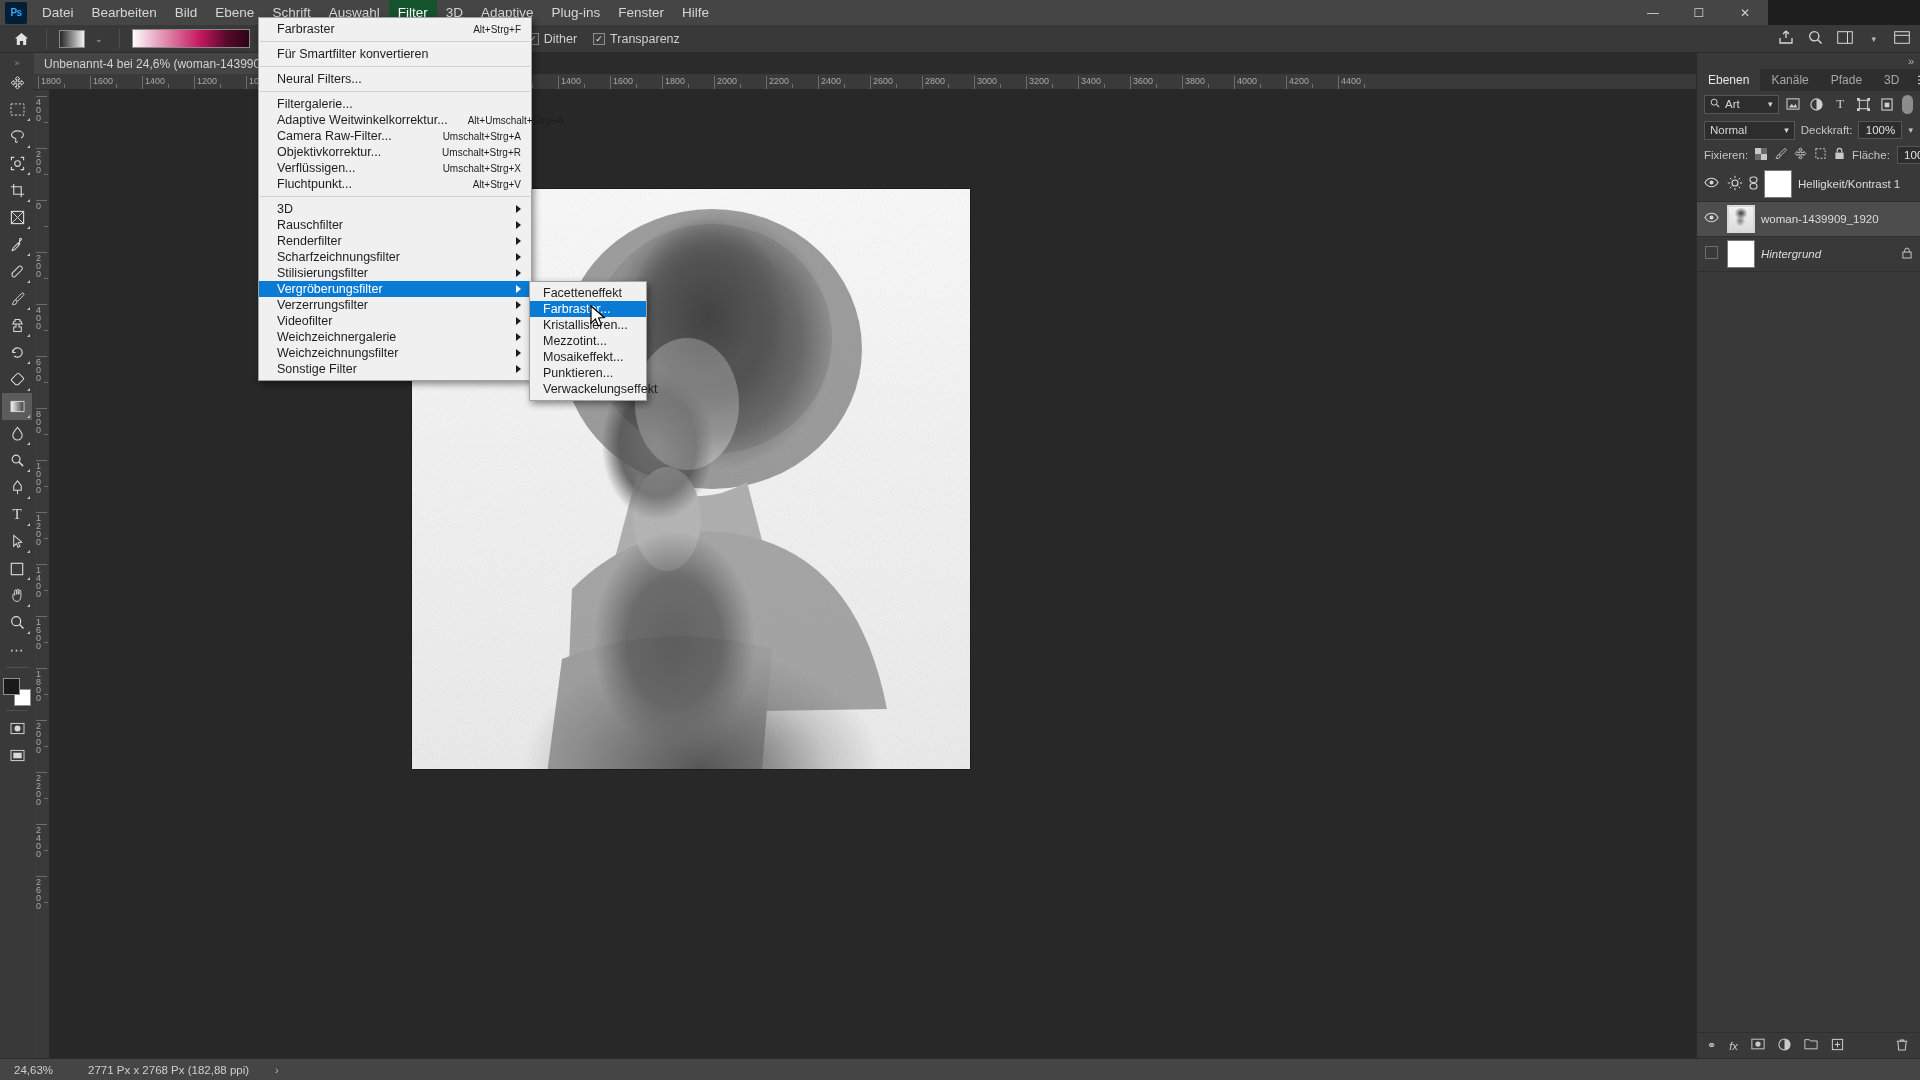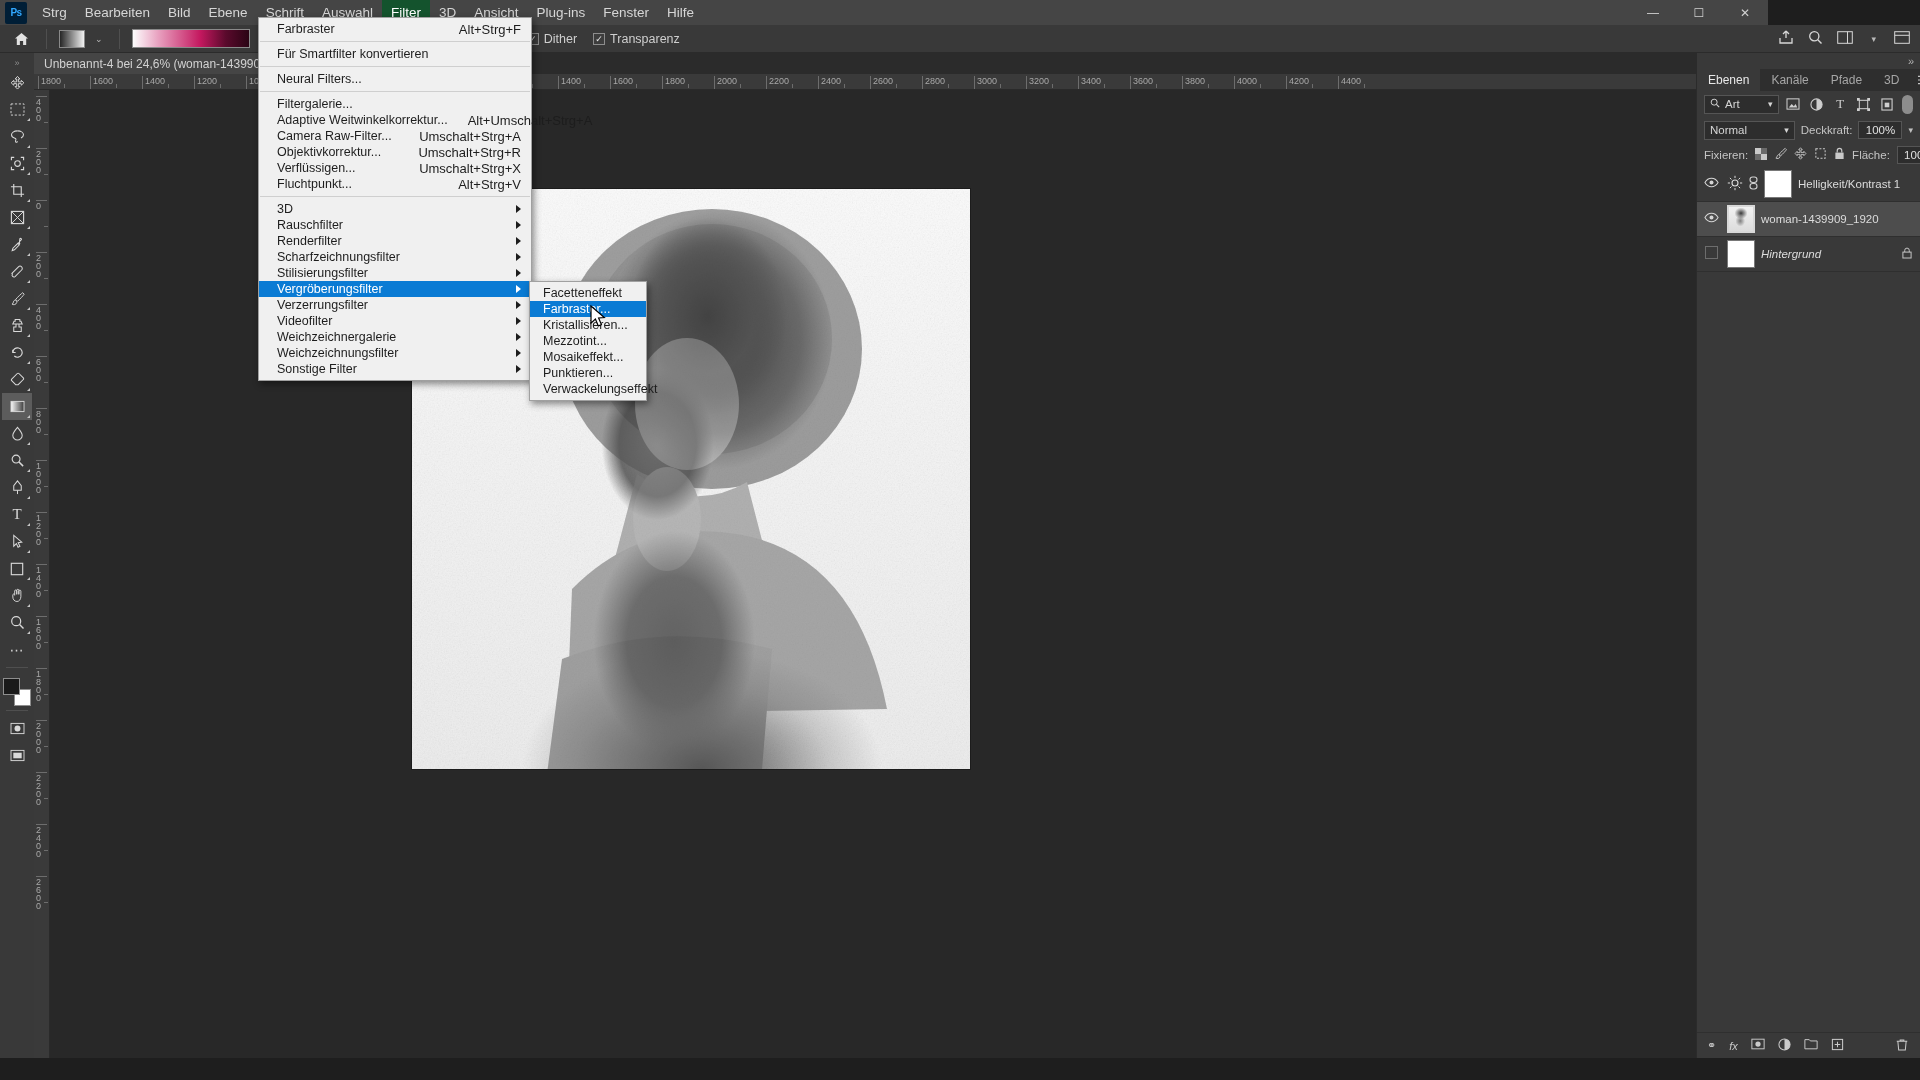--- a/index.html
+++ b/index.html
@@ -191,21 +191,21 @@
   
   .dropmenu{
     position:absolute;top:17px;left:258px;width:274px;background:#f0f0f0;
     border:1px solid #a0a0a0;box-shadow:2px 3px 7px rgba(0,0,0,.45);
     padding:3px 0;z-index:60;
   }
   .dmi{
     position:relative;display:flex;align-items:center;height:16px;
     padding:0 10px 0 18px;font-size:12.5px;color:#1d1d1d;white-space:nowrap;
   }
-  .dmi .sc{margin-left:auto;padding-left:20px;color:#1d1d1d;font-size:13px;}
+  .dmi .sc{margin-left:auto;padding-left:20px;color:#1d1d1d;font-size:10px;}
   .dmi .arr{margin-left:auto;width:0;height:0;border-top:4px solid transparent;
     border-bottom:4px solid transparent;border-left:5px solid #1d1d1d;}
   .dmi.hl{background:#0a7bd4;color:#fff;}
   .dmi.hl .arr{border-left-color:#fff;}
   .dsep{height:1px;background:#cfcfcf;margin:4px 1px;}
 
   .submenu{
     position:absolute;top:281px;left:529px;width:118px;background:#f0f0f0;
     border:1px solid #a0a0a0;box-shadow:2px 3px 7px rgba(0,0,0,.45);
     padding:3px 0;z-index:70;
@@ -217,29 +217,29 @@
   .cursor{position:absolute;left:590px;top:305px;z-index:90;pointer-events:none;}
 </style>
 </head>
 <body>
 
 <div class="app">
 
   <div class="menubar">
     <div class="ps-logo">Ps</div>
     <div id="menu-items" style="display:flex;align-items:center;">
-        <div class="mi">Strg</div>
+        <div class="mi">Datei</div>
         <div class="mi">Bearbeiten</div>
         <div class="mi">Bild</div>
         <div class="mi">Ebene</div>
         <div class="mi">Schrift</div>
         <div class="mi">Auswahl</div>
         <div class="mi active">Filter</div>
         <div class="mi">3D</div>
-        <div class="mi">Ansicht</div>
+        <div class="mi">Adaptive</div>
         <div class="mi">Plug-ins</div>
         <div class="mi">Fenster</div>
         <div class="mi">Hilfe</div>
       </div>
     <div class="mb-right">
       <div class="winbtn">—</div>
       <div class="winbtn">☐</div>
       <div class="winbtn close">✕</div>
     </div>
   </div>
@@ -875,14 +875,19 @@
       <div class="smi">Punktieren...</div>
       <div class="smi">Verwackelungseffekt</div>
     </div>
 
   <div class="cursor">
     <svg width="17" height="24" viewBox="0 0 17 24">
       <path d="M1 1 1 18.2 5.4 14.1 8.3 21 11.4 19.6 8.6 13 14.3 12.6z" fill="#fff" stroke="#000" stroke-width="1.2"></path>
     </svg>
   </div>
 
+  <div class="statusbar">
+    <span class="sb-zoom">24,63%</span>
+    <span class="sb-dim">2771 Px x 2768 Px (182,88 ppi)</span>
+    <span class="sb-ar">›</span>
+  </div>
 
 </div>
 
 </body></html>

